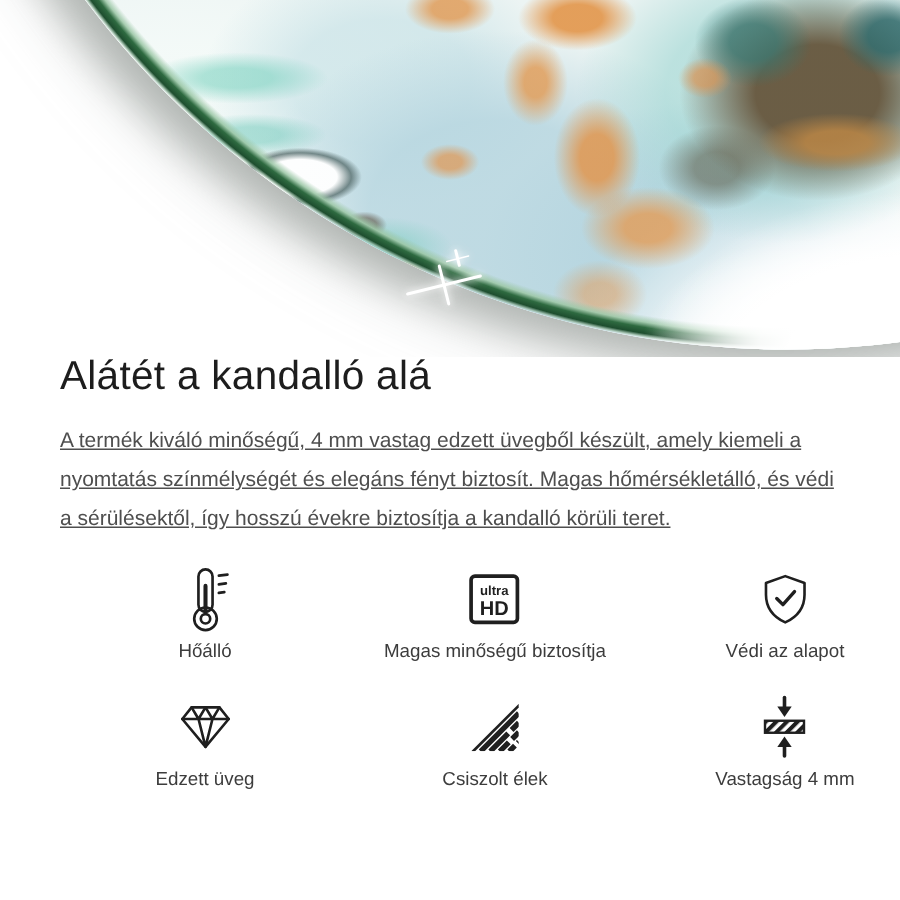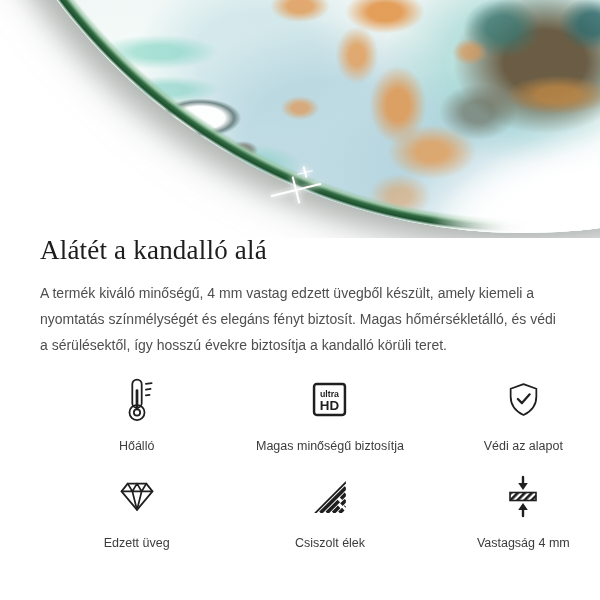--- a/index.html
+++ b/index.html
@@ -72,39 +72,39 @@
   .sparkle-big { left:270px; top:176px; width:52px; height:28px; transform:rotate(-14deg); }
   .sparkle-big .ray-h { left:0; top:13px; width:52px; height:2px; }
   .sparkle-big .ray-v { left:25px; top:0; width:2px; height:28px; }
   .sparkle-small { left:297px; top:166px; width:16px; height:12px; transform:rotate(-14deg); }
   .sparkle-small .ray-h { left:0; top:5.5px; width:16px; height:1.5px; }
   .sparkle-small .ray-v { left:7px; top:0; width:1.5px; height:12px; }
 
   
   .content { position:relative; padding:0 40px; }
   .title {
-    font-family:Liberation Serif, serif; font-weight:400;
+    font-family:Liberation Sans, sans-serif; font-weight:400;
     font-size:27px; line-height:1.37; color:#1d1d1d; letter-spacing:.2px;
     margin-top:-6px;
   }
   .title span { display:block; }
   .desc {
     margin-top:11px; max-width:545px;
-    font-size:14px; line-height:1.86; color:#4e4e4e;
+    font-size:14px; line-height:1.86; color:#4e4e4e;text-decoration:underline;
   }
 
   
   .features {
     display:grid; grid-template-columns:repeat(3,1fr); row-gap:20px;
     width:580px; margin:18px auto 0;
   }
   .feature { display:flex; flex-direction:column; align-items:center; }
   .f-icon { height:47px; display:flex; align-items:center; justify-content:flex-start; }
   .f-icon svg { display:block; }
-  .f-label { margin-top:16px; font-size:12.5px; color:#3c3c3c; text-align:center; }
+  .f-label { margin-top:4px; font-size:12.5px; color:#3c3c3c; text-align:center; }
   .ico { stroke:#1f1f1f; fill:none; stroke-width:1.7; stroke-linecap:round; stroke-linejoin:round; }
   .ico-fill { fill:#1f1f1f; stroke:none; }
   .hd-text { font-family:"Liberation Sans", sans-serif; fill:#1f1f1f; }
 </style>
 </head>
 <body>
 
 <div class="page">
 
   <div class="hero">

